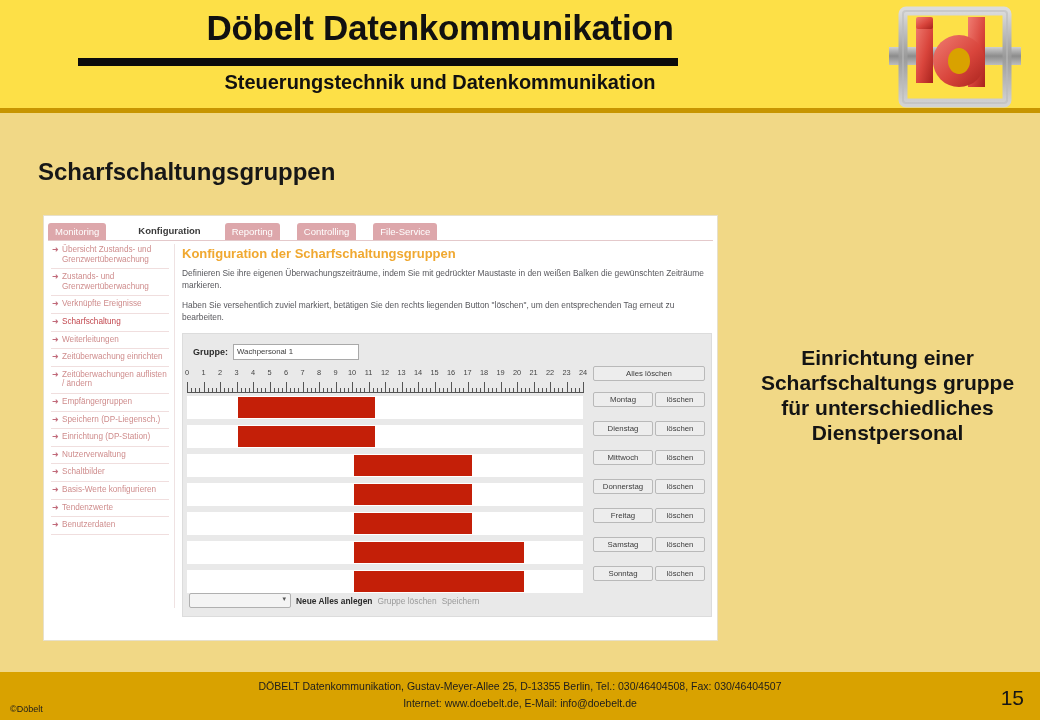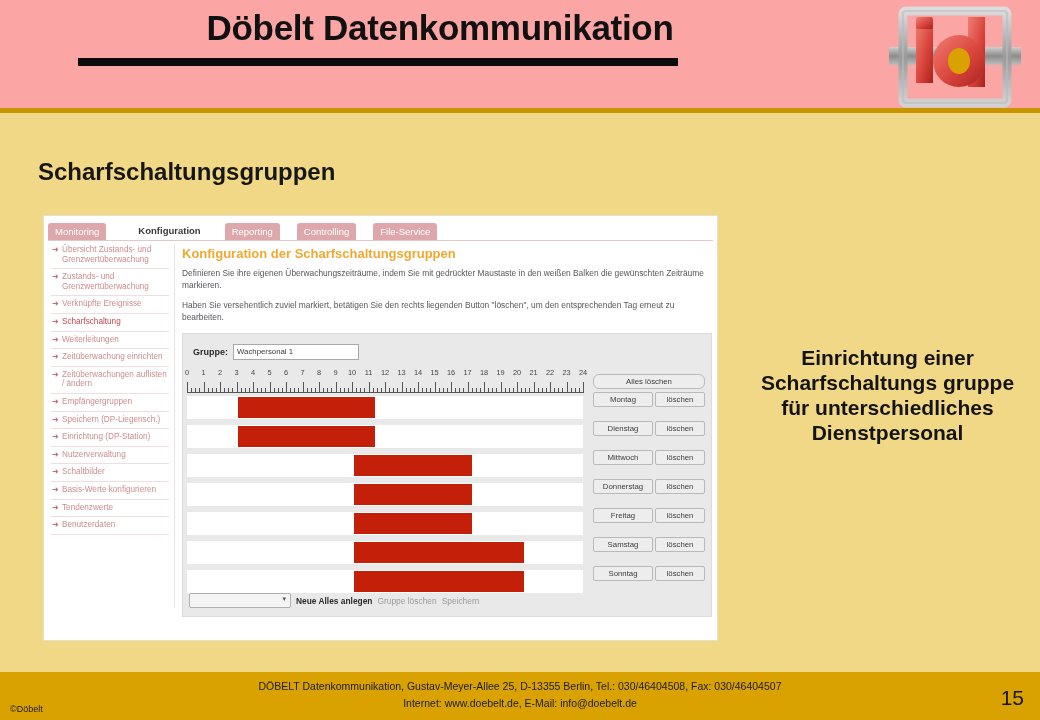--- a/index.html
+++ b/index.html
@@ -4,21 +4,21 @@
 <style>
   html,body{margin:0;padding:0;}
   body{
     width:1040px;height:720px;overflow:hidden;
     font-family:"Liberation Sans", sans-serif;
     background:#f1daa0;
   }
   .slide{position:relative;width:1040px;height:720px;background:#f1d886;}
 
   
-  .header{position:absolute;left:0;top:0;width:1040px;height:113px;background:#fca5a5;overflow:hidden;}
+  .header{position:absolute;left:0;top:0;width:1040px;height:113px;background:#fde047;overflow:hidden;}
   .header-inner{position:absolute;left:0;top:0;width:880px;height:113px;}
   .hdr-title{
     position:absolute;left:0;top:8px;width:880px;text-align:center;
     font-size:35px;font-weight:bold;color:#111;letter-spacing:-0.3px;
     font-family:"Liberation Sans", sans-serif;
   }
   .hdr-rule{position:absolute;left:78px;top:58px;width:600px;height:8px;background:#0b0b0b;}
   .hdr-sub{
     position:absolute;left:0;top:71px;width:880px;text-align:center;
     font-size:20px;font-weight:bold;color:#111;
@@ -88,21 +88,21 @@
   .bars{position:absolute;left:4px;top:62px;width:398px;}
   .bar-row{position:relative;height:23px;margin-bottom:6px;}
   .bar-track{position:absolute;left:0;top:0;width:396px;height:23px;background:#fff;}
   .bar-fill{position:absolute;top:1px;height:21px;background:#c41f08;}
 
   .btncol{position:absolute;left:410px;top:0;width:112px;}
   .btn{
     display:inline-block;text-align:center;background:#ededed;border:1px solid #b9b9b9;
     border-radius:2px;font-size:7.8px;color:#3b3b3b;height:13px;line-height:13px;
   }
-  .btn-all{position:absolute;left:0;top:40px;width:110px;border-radius:6px;}
+  .btn-all{position:absolute;left:0;top:32px;width:110px;}
   .btn-row{position:absolute;left:0;width:110px;height:13px;}
   .btn-day{position:absolute;left:0;width:58px;}
   .btn-del{position:absolute;left:62px;width:48px;}
 
   .toolbar{position:absolute;left:6px;bottom:8px;display:flex;align-items:center;gap:5px;}
   .sel{
     width:100px;height:13px;background:#f4f4f4;border:1px solid #b0b0b0;border-radius:2px;
     position:relative;
   }
   .sel .caret{position:absolute;right:4px;top:1px;font-size:7px;color:#555;}
@@ -126,20 +126,21 @@
 </style>
 </head>
 <body>
 
 <div class="slide">
 
   <div class="header">
     <div class="header-inner">
       <div class="hdr-title">Döbelt Datenkommunikation</div>
       <div class="hdr-rule"></div>
+      <div class="hdr-sub">Steuerungstechnik und Datenkommunikation</div>
     </div>
     <div class="logo">
       <svg width="132" height="108" viewBox="0 0 132 108">
         <defs>
           <linearGradient id="gMetal" x1="0" y1="0" x2="0" y2="1">
             <stop offset="0" stop-color="#dcdcdc"></stop>
               <stop offset="0.5" stop-color="#9a9a9a"></stop>
               <stop offset="1" stop-color="#d2d2d2"></stop>
           </linearGradient>
           <linearGradient id="gRed" x1="0" y1="0" x2="1" y2="1">

